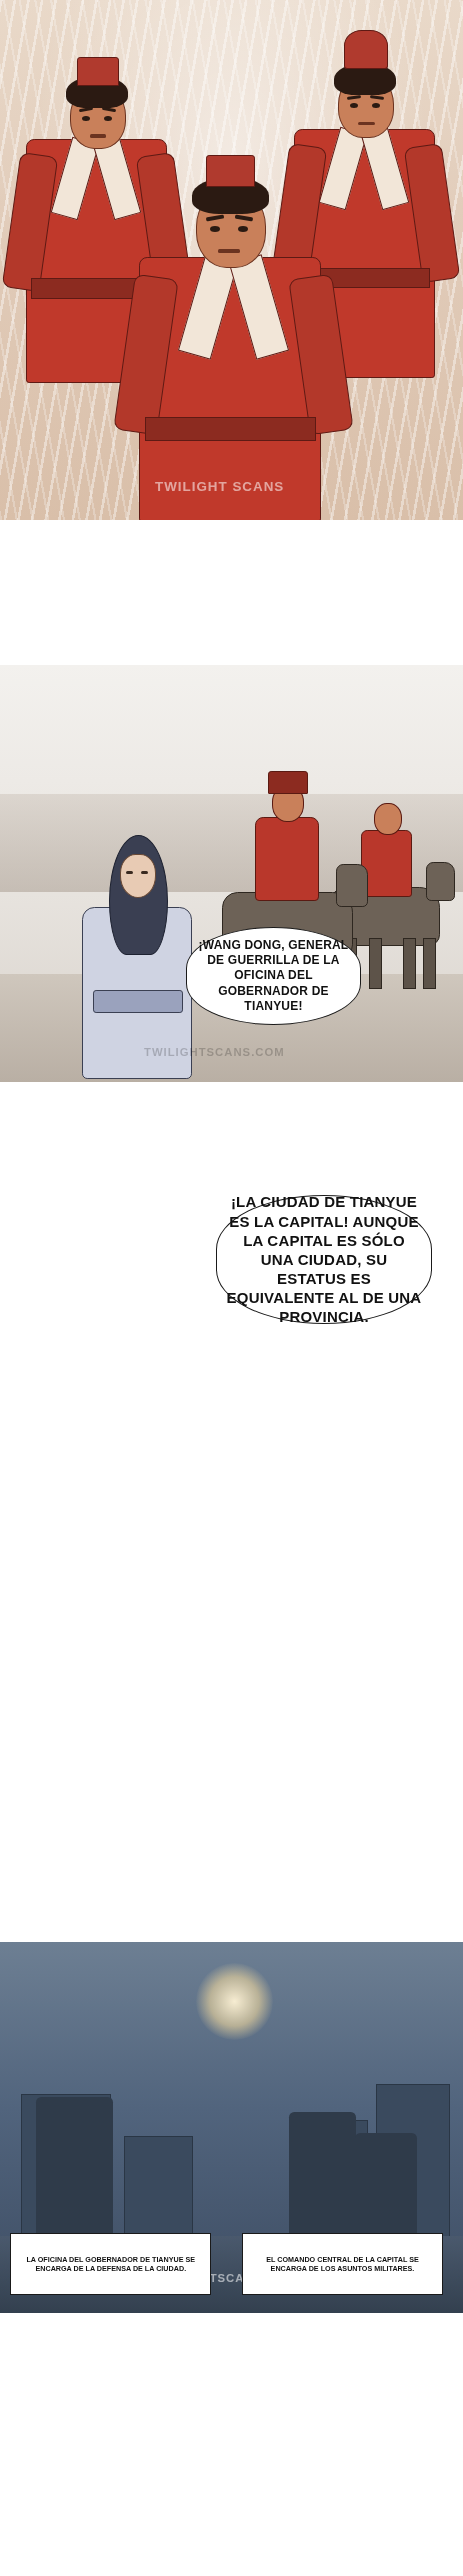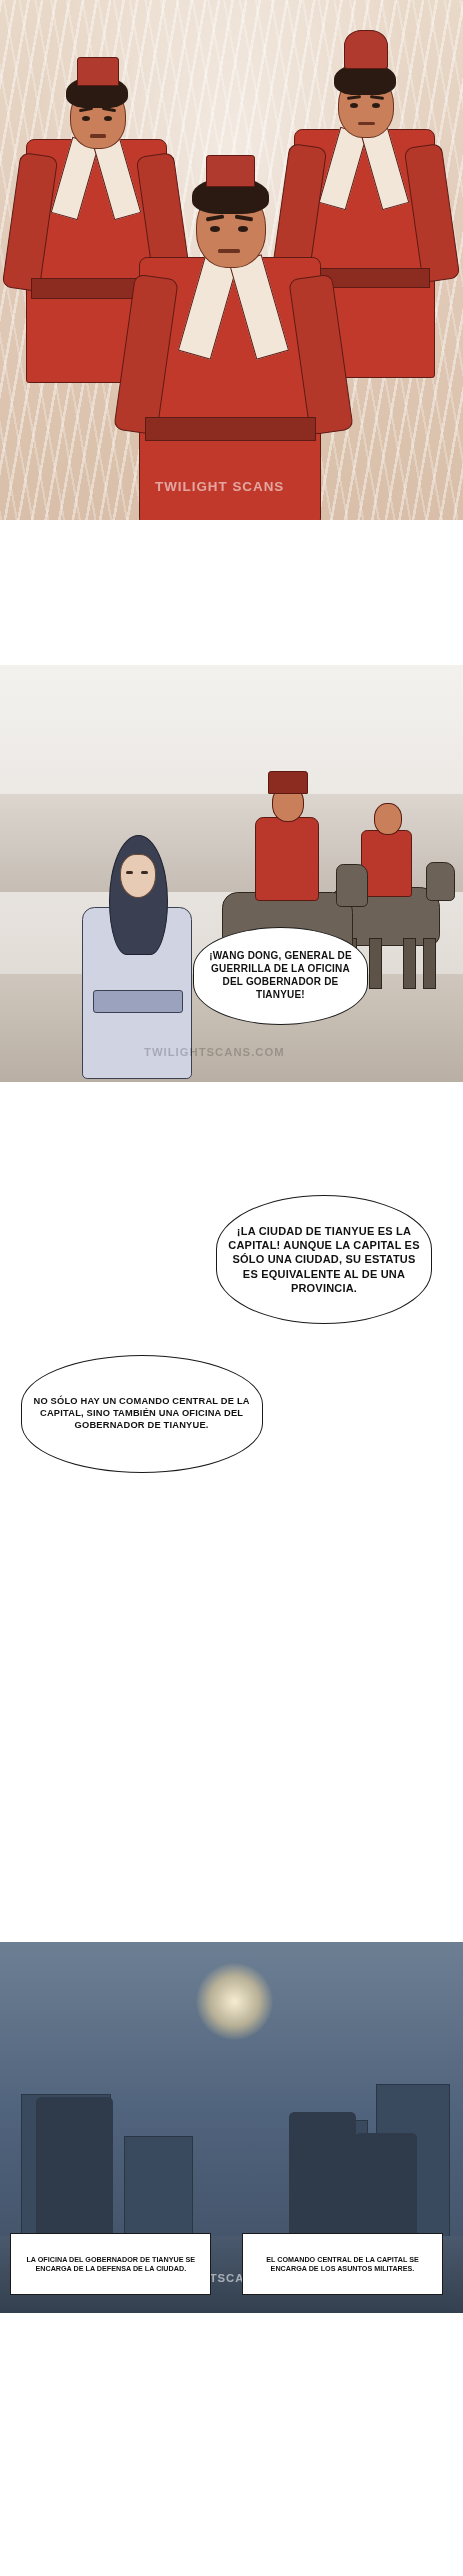--- a/index.html
+++ b/index.html
@@ -281,33 +281,30 @@
       <div class="mc-hair" style="left:32px; top:0px; width:57px; height:118px;"></div>
       <div class="mc-face" style="left:43px; top:18.5px; width:34px; height:42px;"></div>
       <div style="position:absolute; left:49px; top:36px; width:7.2px; height:3.1px; background:#3a2a20; border-radius:1.5px;"></div>
       <div style="position:absolute; left:64px; top:36px; width:7.2px; height:3.1px; background:#3a2a20; border-radius:1.5px;"></div>
     </div>
 
     <div class="watermark wm-dark" style="left:144px; top:381px; font-size:11.3px;">TWILIGHTSCANS.COM</div>
   </div>
 
 
-  <div class="bubble" style="left:193px; top:927px; width:175px; height:98px; font-size:10px;">
+  <div class="bubble" style="left:186px; top:927px; width:175px; height:98px; font-size:12px;">
     <span>¡Wang Dong, general de guerrilla de la oficina del gobernador de Tianyue!</span>
   </div>
 
   <div class="gap" style="top:1082px; height:98px;"></div>
 
-  <div class="bubble" style="left:216px; top:1195px; width:216px; height:129px; font-size:11px;">
+  <div class="bubble" style="left:216px; top:1195px; width:216px; height:129px; font-size:15px;">
     <span>¡La ciudad de Tianyue es la capital! Aunque la capital es sólo una ciudad, su estatus es equivalente al de una provincia.</span>
   </div>
 
-  <div class="bubble" style="left:20.6px; top:1355px; width:242px; height:118px; font-size:9.3px;">
-    <span>No sólo hay un comando central de la capital, sino también una oficina del gobernador de Tianyue.</span>
-  </div>
 
   <div class="gap" style="top:1494px; height:448px;"></div>
 
   <div class="panel5">
     <div class="p5-sun"></div>
     <div class="p5-build" style="left:20.6px; width:88px; height:155px;"></div>
     <div class="p5-build" style="left:124px; width:67px; height:113px;"></div>
     <div class="p5-build" style="left:289px; width:77px; height:129px;"></div>
     <div class="p5-build" style="left:376px; width:72px; height:165px;"></div>
     <div class="p5-ground"></div>

